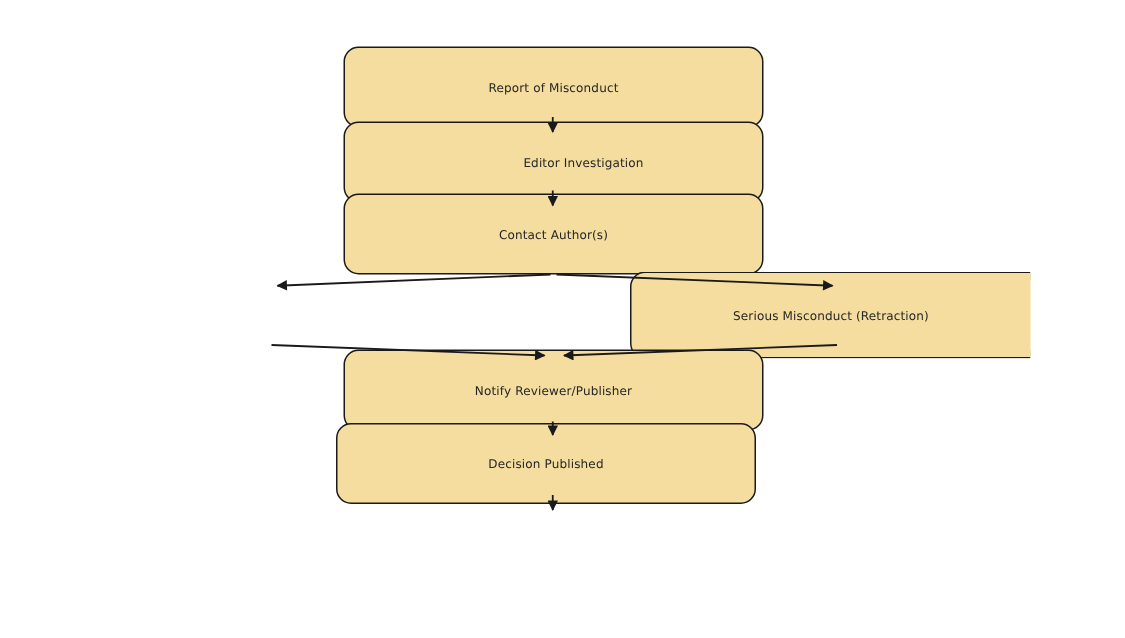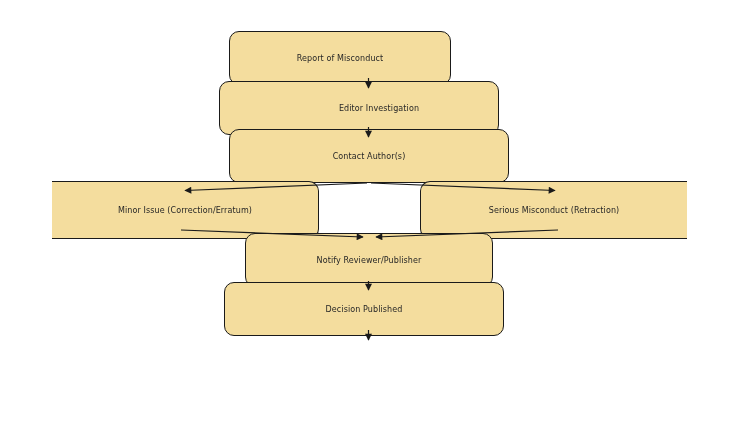--- a/index.html
+++ b/index.html
@@ -23,24 +23,24 @@
     border-radius: 10px;
     display: flex;
     align-items: center;
     justify-content: center;
     font-size: 8px;
     color: #262626;
     letter-spacing: 0.1px;
     text-align: center;
   }
   
-  .n-report   { left: 229px; top: 31px;  width: 222px; height: 54px; }
-  .n-editor   { left: 219px; top: 81px;  width: 280px; height: 54px; padding-left: 40px; }
+  .n-report   { left: 229px; top: 31px;  width: 280px; height: 54px; }
+  .n-editor   { left: 229px; top: 81px;  width: 280px; height: 54px; padding-left: 40px; }
   .n-contact  { left: 229px; top: 129px; width: 280px; height: 54px; }
-  .n-notify   { left: 229px; top: 233px; width: 248px; height: 54px; margin-left: 16px; }
+  .n-notify   { left: 229px; top: 233px; width: 280px; height: 54px; }
   .n-decision { left: 224px; top: 282px; width: 280px; height: 54px; }
   .n-end      { left: 229px; top: 332px; width: 280px; height: 57px; }
   
   .n-minor {
     left: 52px; top: 181px; width: 267px; height: 58px;
     border-left: none;
     border-radius: 0 10px 10px 0;
   }
   .n-serious {
     left: 420px; top: 181px; width: 267px; height: 58px;
@@ -70,23 +70,20 @@
   </div>
 
   <div class="node n-editor">
     <span>Editor Investigation</span>
   </div>
 
   <div class="node n-contact">
     <span>Contact Author(s)</span>
   </div>
 
-  <div class="node n-minor">
-    <span>Minor Issue (Correction/Erratum)</span>
-  </div>
 
   <div class="node n-serious">
     <span>Serious Misconduct (Retraction)</span>
   </div>
 
   <div class="node n-notify">
     <span>Notify Reviewer/Publisher</span>
   </div>
 
   <div class="node n-decision">

